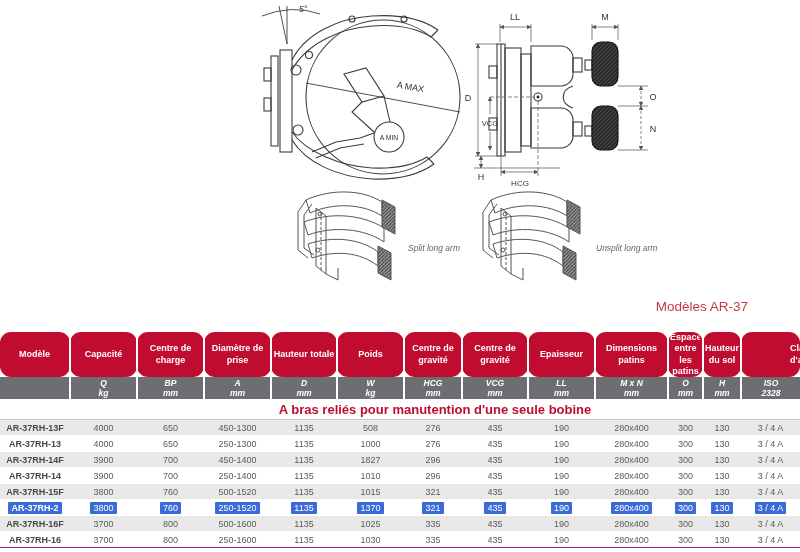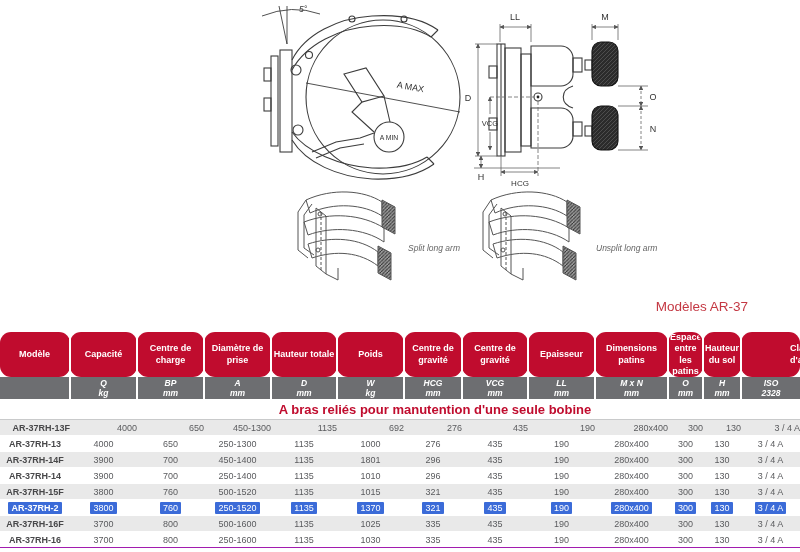--- a/index.html
+++ b/index.html
@@ -17,21 +17,21 @@
   tr.head-main th:last-child{border-right:none;padding-left:48px;}
   tr.head-units th{background:#6d6e71;color:#fff;font-weight:bold;font-style:italic;
                    font-size:8.5px;height:22px;line-height:10px;border-right:2px solid #fff;}
   tr.head-units th:last-child{border-right:none;margin-left:24px;}
   tr.caption-row td{height:20px;background:#fff;}
   tr.caption-row td.cap{color:#c00c2e;font-weight:bold;font-size:13px;}
   tbody tr.data{height:16px;}
   tbody tr.data td{border-bottom:1px solid #fff;font-size:9px;}
   tbody tr.odd td{background:#e9e9e9;}
   tbody tr.even td{background:#fff;}
-  tbody tr.data:first-child td{border-top:1px solid #c9cacb;text-align:right;}
+  tbody tr.data:first-child td{border-top:1px solid #c9cacb;}
   tbody tr.data:last-child td{border-bottom:1px solid #a21caf;}
   td.model span{font-weight:bold;color:#48484a;}
   tr.sel span.cell{background:#3b6bd8;color:#fff;padding:1px 3px;border-radius:1px;}
   tr.sel td.model span{color:#fff;}
 </style>
 </head>
 <body>
 
 <div class="page">
 
@@ -249,21 +249,21 @@
         <td class="cap" colspan="12">A bras reliés pour manutention d'une seule bobine</td>
       </tr>
     </thead>
     <tbody>
         <tr class="data odd">
           <td class="model"><span class="cell">AR-37RH-13F</span></td>
           <td><span class="cell">4000</span></td>
           <td><span class="cell">650</span></td>
           <td><span class="cell">450-1300</span></td>
           <td><span class="cell">1135</span></td>
-          <td><span class="cell">692</span></td>
+          <td><span class="cell">508</span></td>
           <td><span class="cell">276</span></td>
           <td><span class="cell">435</span></td>
           <td><span class="cell">190</span></td>
           <td><span class="cell">280x400</span></td>
           <td><span class="cell">300</span></td>
           <td><span class="cell">130</span></td>
           <td><span class="cell">3 / 4 A</span></td>
         </tr>
         <tr class="data even">
           <td class="model"><span class="cell">AR-37RH-13</span></td>
@@ -279,21 +279,21 @@
           <td><span class="cell">300</span></td>
           <td><span class="cell">130</span></td>
           <td><span class="cell">3 / 4 A</span></td>
         </tr>
         <tr class="data odd">
           <td class="model"><span class="cell">AR-37RH-14F</span></td>
           <td><span class="cell">3900</span></td>
           <td><span class="cell">700</span></td>
           <td><span class="cell">450-1400</span></td>
           <td><span class="cell">1135</span></td>
-          <td><span class="cell">1801</span></td>
+          <td><span class="cell">1827</span></td>
           <td><span class="cell">296</span></td>
           <td><span class="cell">435</span></td>
           <td><span class="cell">190</span></td>
           <td><span class="cell">280x400</span></td>
           <td><span class="cell">300</span></td>
           <td><span class="cell">130</span></td>
           <td><span class="cell">3 / 4 A</span></td>
         </tr>
         <tr class="data even">
           <td class="model"><span class="cell">AR-37RH-14</span></td>

